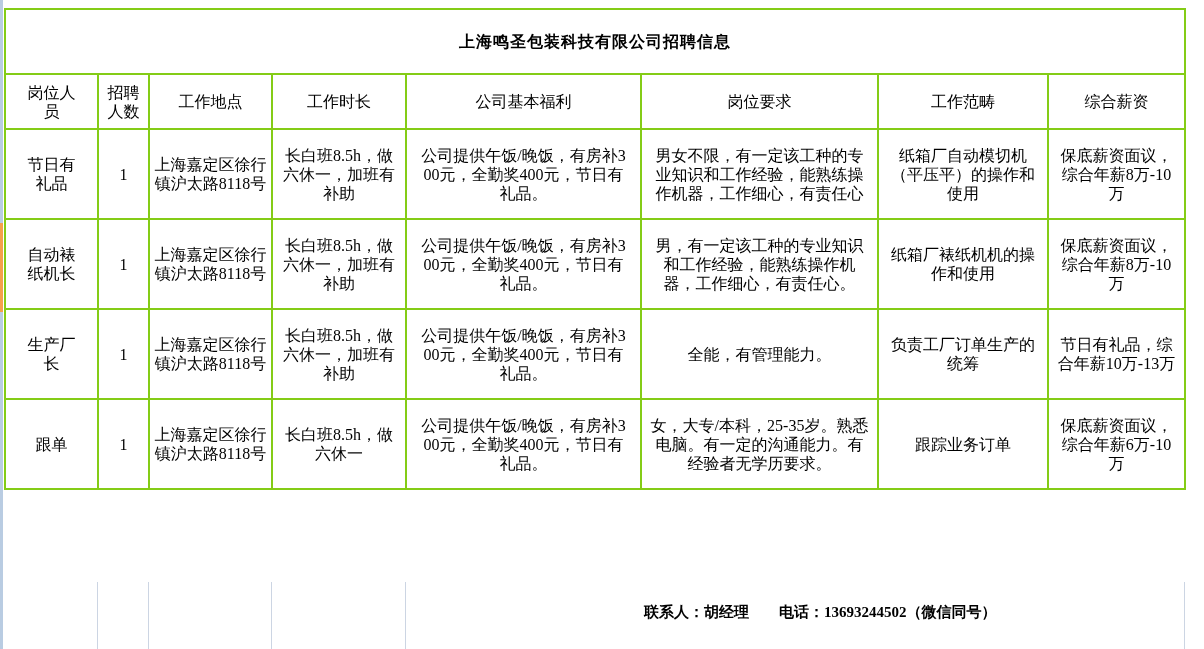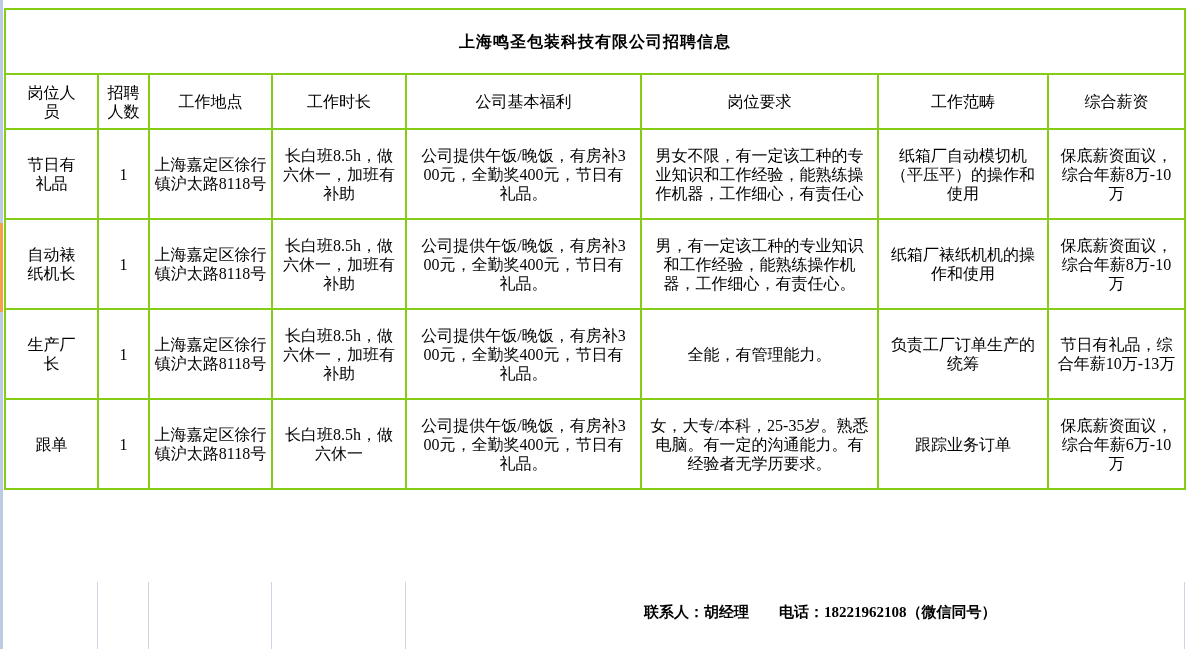--- a/index.html
+++ b/index.html
@@ -106,19 +106,19 @@
         <td>上海嘉定区徐行镇沪太路8118号</td>
         <td>长白班8.5h，做六休一</td>
         <td>公司提供午饭/晚饭，有房补300元，全勤奖400元，节日有礼品。</td>
         <td>女，大专/本科，25-35岁。熟悉电脑。有一定的沟通能力。有经验者无学历要求。</td>
         <td>跟踪业务订单</td>
         <td>保底薪资面议，综合年薪6万-10万</td>
       </tr>
     </tbody>
 </table>
 
-<div class="footer-cell">联系人：胡经理　　电话：18221962108（微信同号）</div>
+<div class="footer-cell">联系人：胡经理　　电话：13693244502（微信同号）</div>
 
 <div class="grid-stub" style="left: 97px; background: rgb(204, 213, 227);"></div>
 <div class="grid-stub" style="left: 148px; background: rgb(204, 213, 227);"></div>
 <div class="grid-stub" style="left: 271px; background: rgb(204, 213, 227);"></div>
 <div class="grid-stub" style="left: 405px; background: rgb(204, 213, 227);"></div>
 <div class="grid-stub" style="left: 1184px; background: rgb(204, 213, 227);"></div>
 
 </body></html>

